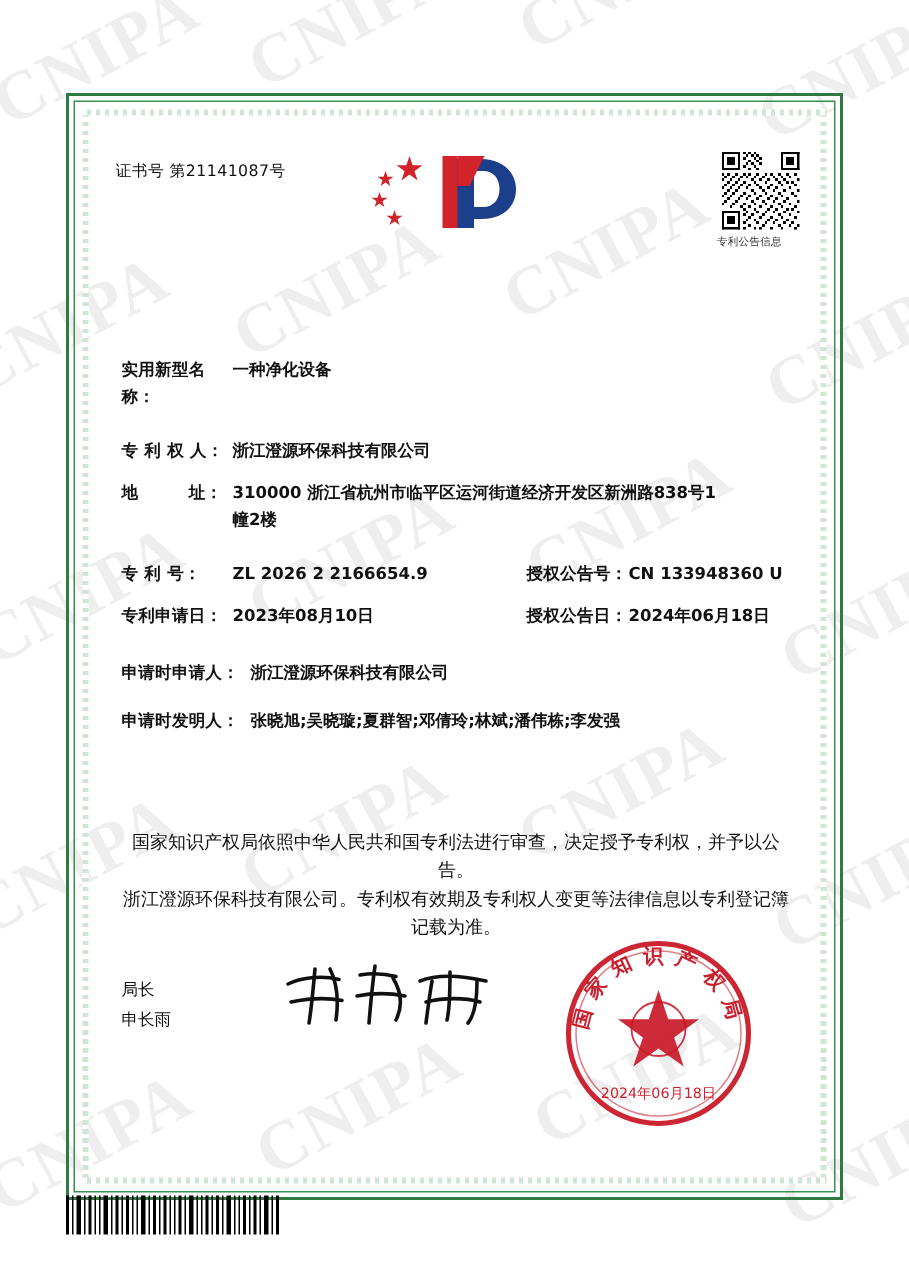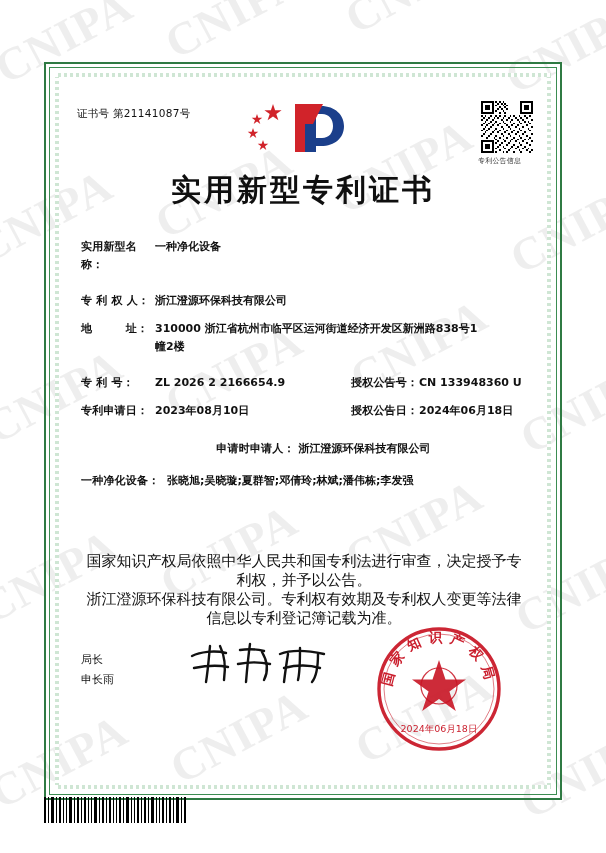--- a/index.html
+++ b/index.html
@@ -157,21 +157,21 @@
     left: 307px; top: 0;
   }
   .col2 .lbl { width: 68px; }
 
   .small-gap { margin-bottom: 16px; }
 
   .legal {
     position: absolute;
     left: 37px; top: 490px;
     width: 446px;
-    font-size: 15px;
+    font-size: 12px;
     color: #111;
     line-height: 19px;
   }
   .legal .l1 { text-indent: 0; text-align: center; }
   .legal .l2 { text-align: center; }
 
   .signature-block {
     position: absolute;
     left: 37px; top: 588px;
     font-size: 11px;
@@ -446,21 +446,20 @@
               <rect x="14" y="28" width="1" height="1"></rect>
             <rect x="18" y="28" width="1" height="1"></rect>
               <rect x="22" y="28" width="1" height="1"></rect>
               <rect x="27" y="28" width="1" height="1"></rect>
           </g>
         </svg>
       </div>
       <div class="qr-caption">专利公告信息</div>
     </div>
 
-    <div class="main-title">实用新型专利证书</div>
 
     <div class="fields">
 
       <div class="row">
         <span class="lbl">实用新型名称：</span><span class="val">一种净化设备</span>
       </div>
 
       <div class="row" style="margin-top:18px;">
         <span class="lbl">专 利 权 人：</span><span class="val">浙江澄源环保科技有限公司</span>
       </div>
@@ -477,26 +476,26 @@
         </span>
       </div>
 
       <div class="row two small-gap">
         <span class="lbl">专利申请日：</span><span class="val">2023年08月10日</span>
         <span class="col2">
           <span class="lbl">授权公告日：</span><span class="val">2024年06月18日</span>
         </span>
       </div>
 
-      <div class="row" style="margin-top:20px;text-align:center;">
+      <div class="row" style="margin-top:20px;">
         <span class="lbl" style="width:86px;">申请时申请人：</span><span class="val">浙江澄源环保科技有限公司</span>
       </div>
 
       <div class="row" style="margin-top:14px;">
-        <span class="lbl" style="width:86px;">一种净化设备：</span><span class="val wide">张晓旭;吴晓璇;夏群智;邓倩玲;林斌;潘伟栋;李发强</span>
+        <span class="lbl" style="width:86px;">申请时发明人：</span><span class="val wide">张晓旭;吴晓璇;夏群智;邓倩玲;林斌;潘伟栋;李发强</span>
       </div>
 
     </div>
 
     <div class="legal">
       <div class="l1">国家知识产权局依照中华人民共和国专利法进行审查，决定授予专利权，并予以公告。</div>
       <div class="l2">浙江澄源环保科技有限公司。专利权有效期及专利权人变更等法律信息以专利登记簿记载为准。</div>
     </div>
 
     <div class="signature-block">

